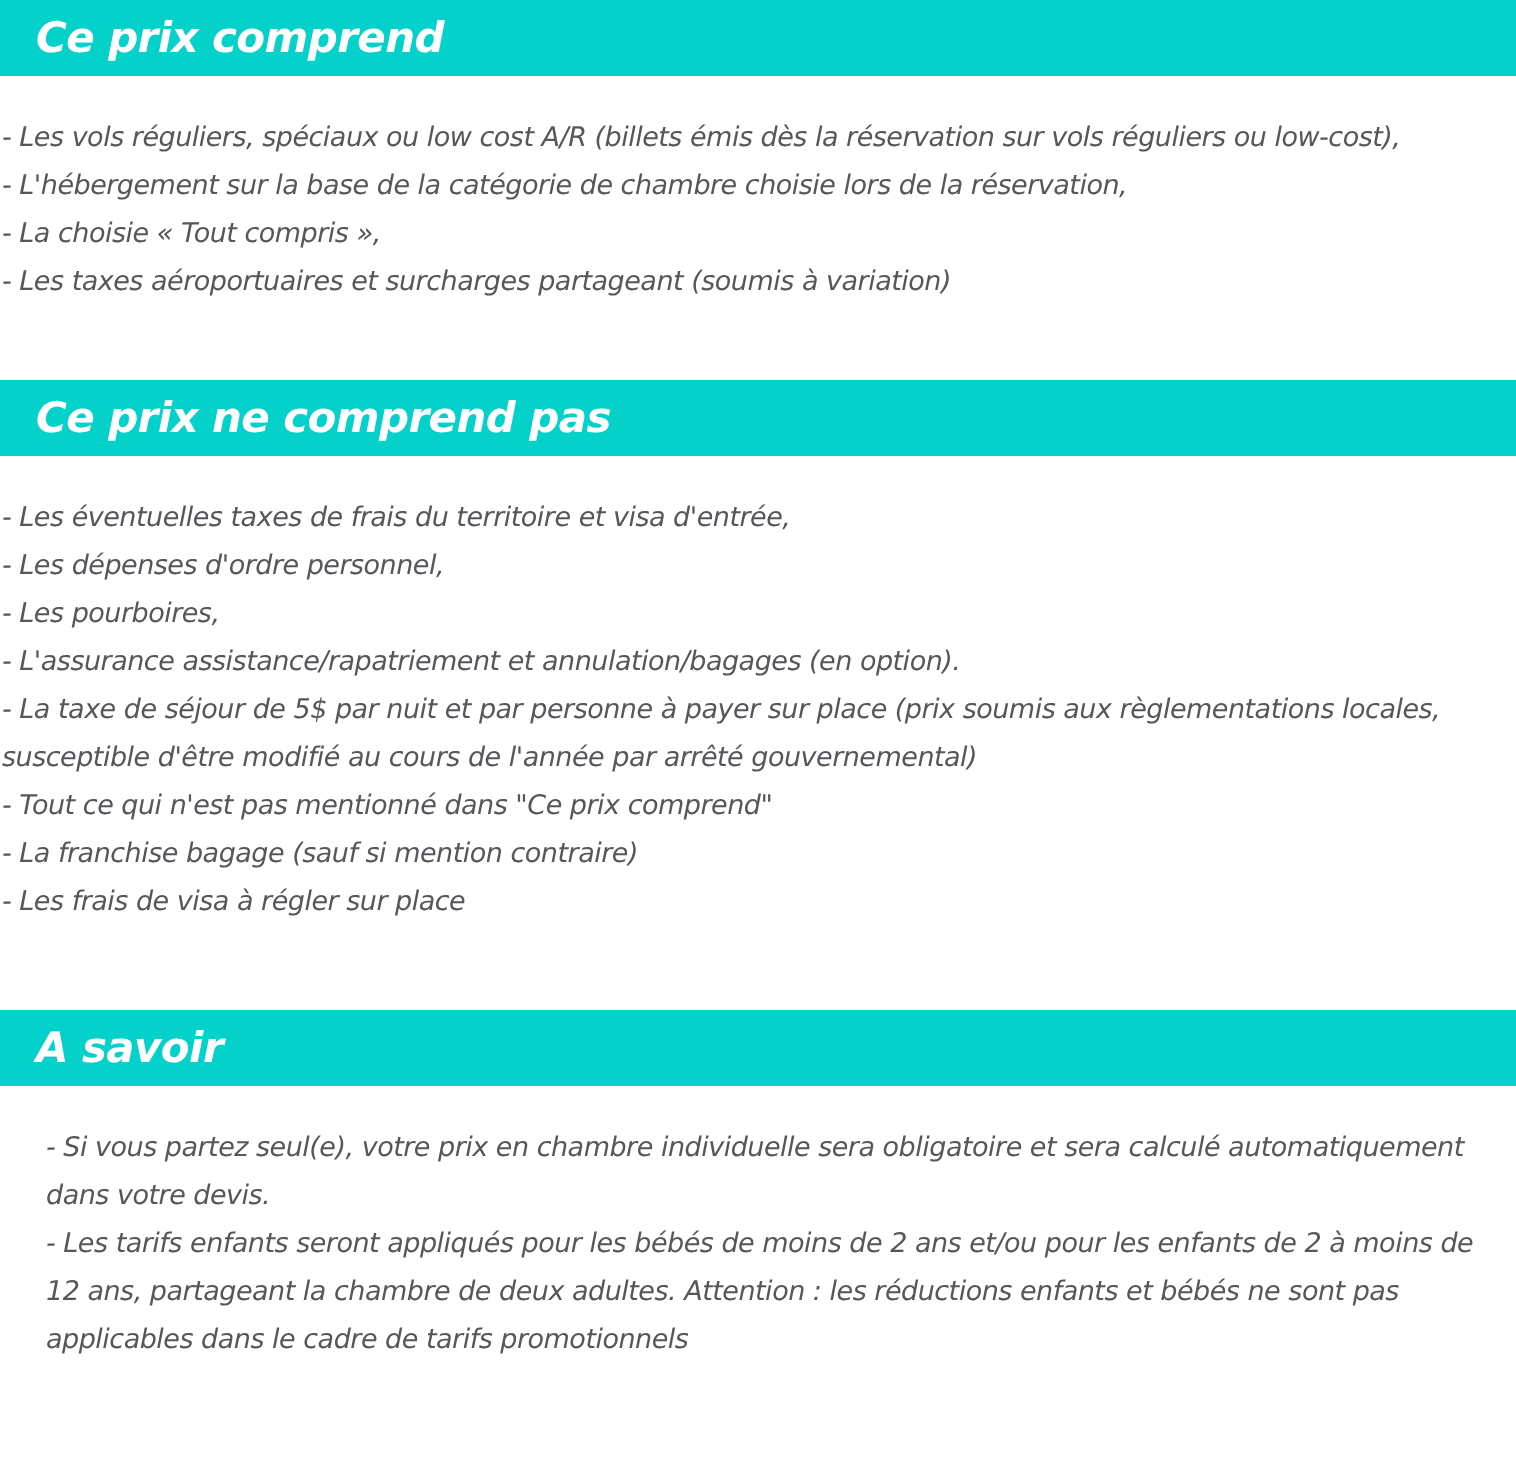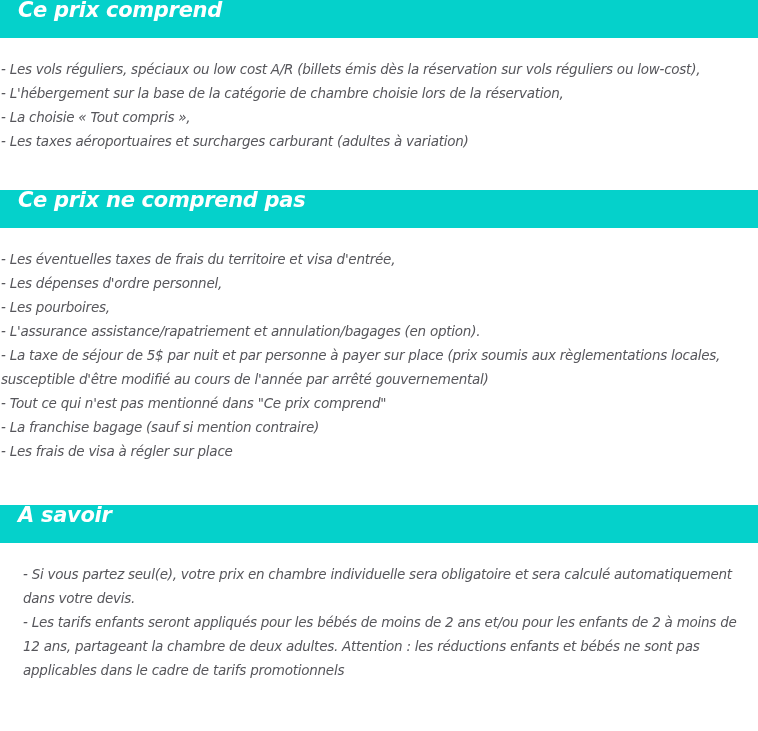--- a/index.html
+++ b/index.html
@@ -18,20 +18,21 @@
     width: 758px;
     height: 731px;
     background: #ffffff;
   }
 
   
   .section-band {
     background: #05d1cb;
     height: 38px;
     display: flex;
+    align-items: center;
     padding: 0 0 0 18px;
     box-sizing: border-box;
   }
   .section-band-title {
     color: #ffffff;
     font-family: "DejaVu Sans", sans-serif;
     font-style: italic;
     font-weight: bold;
     font-size: 21px;
     line-height: 21px;
@@ -76,21 +77,21 @@
 <div class="page">
 
   <section class="sec1">
     <div class="section-band">
       <span class="section-band-title">Ce prix comprend</span>
     </div>
     <div class="section-body">
       <div class="body-line">- Les vols réguliers, spéciaux ou low cost A/R (billets émis dès la réservation sur vols réguliers ou low-cost),</div>
       <div class="body-line">- L'hébergement sur la base de la catégorie de chambre choisie lors de la réservation,</div>
       <div class="body-line">- La choisie « Tout compris »,</div>
-      <div class="body-line">- Les taxes aéroportuaires et surcharges carburant (adultes à variation)</div>
+      <div class="body-line">- Les taxes aéroportuaires et surcharges partageant (soumis à variation)</div>
     </div>
   </section>
 
   <section class="sec2">
     <div class="section-band">
       <span class="section-band-title">Ce prix ne comprend pas</span>
     </div>
     <div class="section-body">
       <div class="body-line">- Les éventuelles taxes de frais du territoire et visa d'entrée,</div>
       <div class="body-line">- Les dépenses d'ordre personnel,</div>

